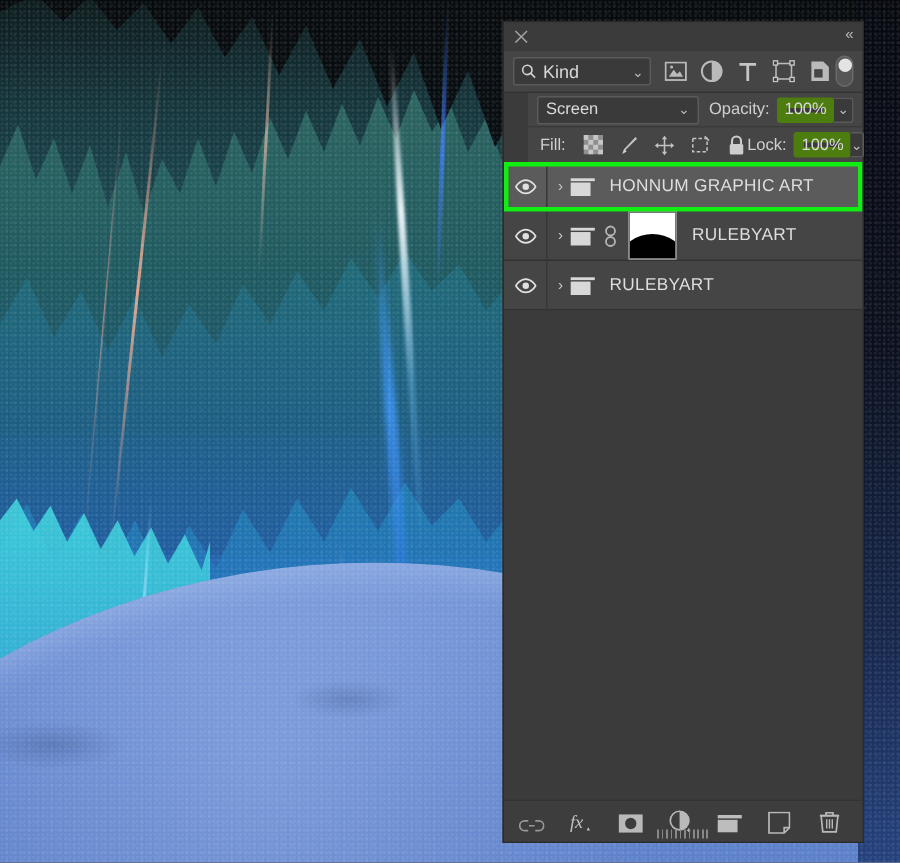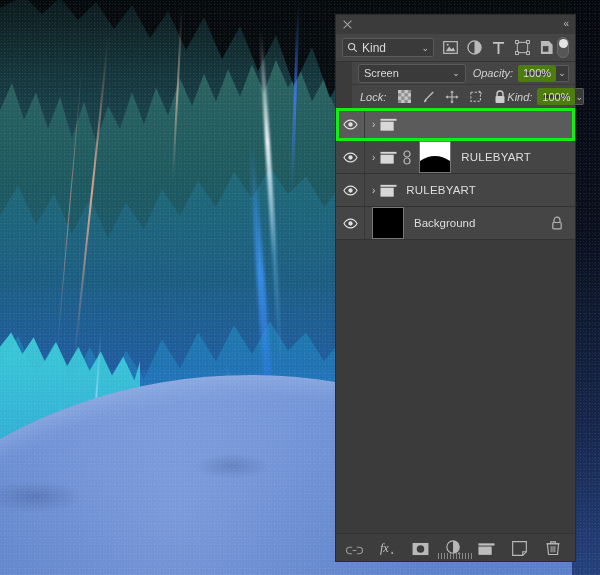--- a/index.html
+++ b/index.html
@@ -220,21 +220,21 @@
     flex: 0 0 auto;
     margin-left: 16px;
   }
   .blendbar { border-bottom: 1px solid #3a3a3a; }
   .blend-select {
     width: 132px; height: 19px; background: #3a3a3a;
     border: 1px solid #5a5a5a; border-radius: 2px;
     display: flex; align-items: center; padding: 0 5px; cursor: pointer;
   }
   .blend-select .blend-label { flex: 1; font-size: 11px; color: #dadada; }
-  .bar-label { font-size: 11px; color: #d0d0d0; margin: 0 5px 0 7px; font-style: italic; }
+  .bar-label { font-size: 11px; color: #d0d0d0; margin: 0 5px 0 7px; }
   .numbox {
     width: 38px; height: 17px; background: #3a3a3a;
     border: 7px solid #4d7c0f; border-radius: 2px;
     display: flex; align-items: center; justify-content: center;
     font-size: 11px; color: #dcdcdc; cursor: text;
   }
   .numcaret {
     width: 16px; height: 17px; background: #3a3a3a;
     border: 1px solid #5a5a5a; border-left: none; border-radius: 0 2px 2px 0;
     display: flex; align-items: center; justify-content: center;
@@ -400,21 +400,21 @@
       <div class="blend-select">
         <span class="blend-label">Screen</span>
         <span class="caret">⌄</span>
       </div>
       <span class="bar-label">Opacity:</span>
       <div class="numbox">100%</div>
       <div class="numcaret">⌄</div>
     </div>
 
     <div class="lockbar">
-      <span class="bar-label" style="margin-left:2px">Lock:</span>
+      <span class="bar-label" style="margin-left:2px">Fill:</span>
       <div class="lock-icons">
         <div class="lock-ic">
           <svg width="13" height="13" viewBox="0 0 12 12">
             <rect width="12" height="12" fill="#9a9a9a"></rect>
             <rect x="0" y="0" width="3" height="3" fill="#d8d8d8"></rect>
             <rect x="6" y="0" width="3" height="3" fill="#d8d8d8"></rect>
             <rect x="3" y="3" width="3" height="3" fill="#d8d8d8"></rect>
             <rect x="9" y="3" width="3" height="3" fill="#d8d8d8"></rect>
             <rect x="0" y="6" width="3" height="3" fill="#d8d8d8"></rect>
             <rect x="6" y="6" width="3" height="3" fill="#d8d8d8"></rect>
@@ -440,41 +440,42 @@
             <path d="M10.5 1 L13.5 4" stroke="#d4d4d4" stroke-width="1.1"></path>
           </svg>
         </div>
         <div class="lock-ic">
           <svg width="12" height="14" viewBox="0 0 12 14">
             <path d="M3 6 V4 a3 3 0 0 1 6 0 V6" fill="none" stroke="#e0e0e0" stroke-width="1.4"></path>
             <rect x="1.5" y="6" width="9" height="7" rx="1" fill="#e0e0e0"></rect>
           </svg>
         </div>
       </div>
-      <span class="bar-label" style="margin-left:auto">Kind:</span>
+      <span class="bar-label" style="margin-left:auto">Lock:</span>
       <div class="numbox">100%</div>
       <div class="numcaret">⌄</div>
     </div>
 
     <div class="layers">
 
       <div class="layer-row selected">
         <div class="eye-cell">
           <svg width="15" height="11" viewBox="0 0 16 11">
             <path d="M8 0.8 C3.6 0.8 1 5.5 1 5.5 S3.6 10.2 8 10.2 S15 5.5 15 5.5 S12.4 0.8 8 0.8 Z" fill="none" stroke="#e0e0e0" stroke-width="1.2"></path>
             <circle cx="8" cy="5.5" r="2.3" fill="#e0e0e0"></circle>
           </svg>
         </div>
         <span class="arrow-ic">›</span>
         <span class="folder-ic">
           <svg width="17" height="14" viewBox="0 0 18 14">
             <rect x="0.5" y="0.5" width="17" height="2" fill="#d8d8d8"></rect>
             <rect x="0.5" y="3.5" width="14" height="9.5" fill="#d8d8d8"></rect>
           </svg>
         </span>
+        <span class="layer-name caps">HONNUM GRAPHIC ART</span>
       </div>
       <div class="sel-outline"></div>
 
       <div class="layer-row">
         <div class="eye-cell">
           <svg width="15" height="11" viewBox="0 0 16 11">
             <path d="M8 0.8 C3.6 0.8 1 5.5 1 5.5 S3.6 10.2 8 10.2 S15 5.5 15 5.5 S12.4 0.8 8 0.8 Z" fill="none" stroke="#e0e0e0" stroke-width="1.2"></path>
             <circle cx="8" cy="5.5" r="2.3" fill="#e0e0e0"></circle>
           </svg>
         </div>
@@ -505,36 +506,20 @@
         <span class="arrow-ic">›</span>
         <span class="folder-ic">
           <svg width="17" height="14" viewBox="0 0 18 14">
             <rect x="0.5" y="0.5" width="17" height="2" fill="#d8d8d8"></rect>
             <rect x="0.5" y="3.5" width="14" height="9.5" fill="#d8d8d8"></rect>
           </svg>
         </span>
         <span class="layer-name caps">RULEBYART</span>
       </div>
 
-      <div class="layer-row">
-        <div class="eye-cell">
-          <svg width="15" height="11" viewBox="0 0 16 11">
-            <path d="M8 0.8 C3.6 0.8 1 5.5 1 5.5 S3.6 10.2 8 10.2 S15 5.5 15 5.5 S12.4 0.8 8 0.8 Z" fill="none" stroke="#e0e0e0" stroke-width="1.2"></path>
-            <circle cx="8" cy="5.5" r="2.3" fill="#e0e0e0"></circle>
-          </svg>
-        </div>
-        <div class="thumb"></div>
-        <span class="layer-name">Background</span>
-        <span class="row-lock">
-          <svg width="12" height="14" viewBox="0 0 12 14">
-            <path d="M3 6.5 V4.2 a3 3 0 0 1 6 0 V6.5" fill="none" stroke="#cfcfcf" stroke-width="1.2"></path>
-            <rect x="1.8" y="6.5" width="8.4" height="6.4" rx="1" fill="none" stroke="#cfcfcf" stroke-width="1.2"></rect>
-          </svg>
-        </span>
-      </div>
 
     </div>
 
     <div class="panel-bottom">
       <div class="bbtn">
         <svg width="17" height="11" viewBox="0 0 18 11">
           <path d="M7 5.5 H11" stroke="#a8a8a8" stroke-width="1.2"></path>
           <path d="M6.5 2 H4 a3.5 3.5 0 0 0 0 7 H6.5" fill="none" stroke="#a8a8a8" stroke-width="1.2"></path>
           <path d="M11.5 2 H14 a3.5 3.5 0 0 1 0 7 H11.5" fill="none" stroke="#a8a8a8" stroke-width="1.2"></path>
         </svg>

